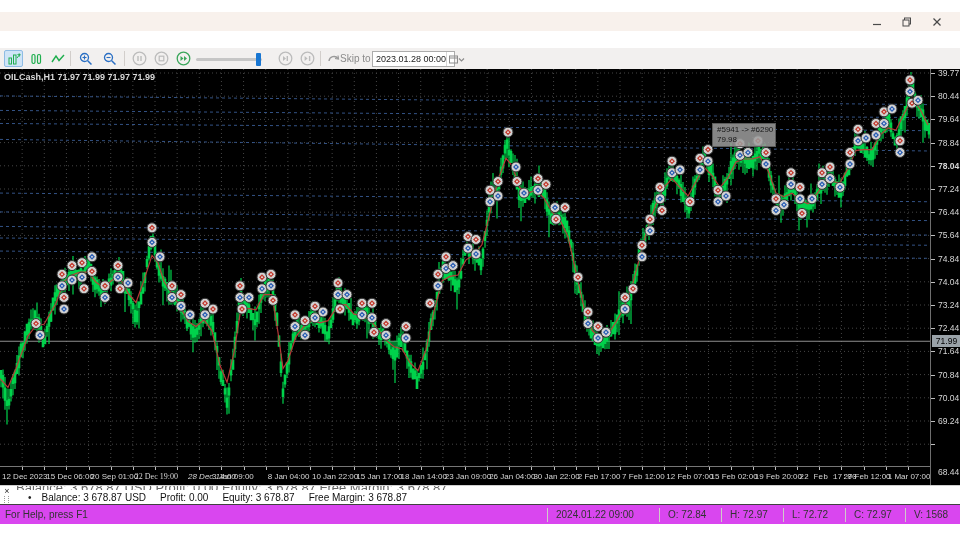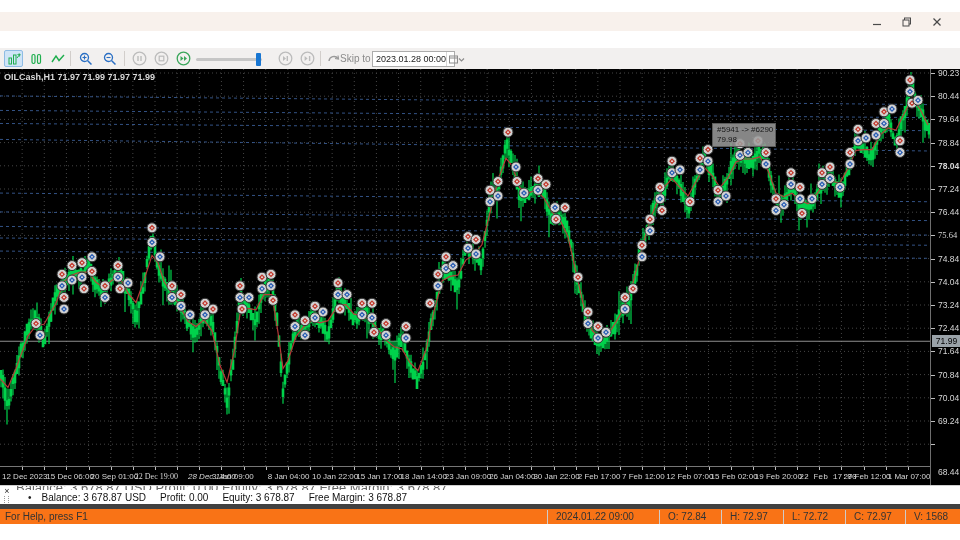--- a/index.html
+++ b/index.html
@@ -48,21 +48,21 @@
   #results-panel { position:absolute; top:485px; left:0; width:960px; height:19px; background:#ffffff; border-top:1px solid #cfcfcf; }
   #results-close { position:absolute; top:0px; left:2px; width:10px; height:10px; font-size:9px; line-height:10px; color:#333; text-align:center; }
   #results-grip { position:absolute; top:10px; left:4px; width:5px; height:7px; border-left:1px dotted #999; border-right:1px dotted #999; }
   #results-clip { position:absolute; top:0; left:16px; right:0; height:4px; overflow:hidden; }
   #results-clip span { display:inline-block; transform:translateY(-8px); font-size:13px; color:#666; }
   #results-row { position:absolute; top:4px; left:16px; right:0; height:15px; display:flex; align-items:center; font-size:10px; color:#111; }
   #results-row .bullet { margin:0 10px 0 12px; color:#222; }
   #results-row .seg { margin-right:14px; white-space:nowrap; }
 
   
-  #statusbar { position:absolute; top:504px; left:0; width:960px; height:20px; background:#f97316; border-top:5px solid #404040; display:flex; align-items:center; }
+  #statusbar { position:absolute; top:504px; left:0; width:960px; height:20px; background:#d946ef; border-top:1px solid #404040; display:flex; align-items:center; }
   #help-text { font-size:10px; color:#333; padding-left:5px; flex:1; }
   .sb-cell { border-left:1px solid #cfcbc8; height:14px; line-height:14px; font-size:10px; color:#333; padding-left:8px; white-space:nowrap; }
   svg { display:block; }
 </style>
 </head>
 <body>
 
 <div id="app">
 
   <div id="titlebar">
@@ -997,35 +997,35 @@
             <circle cx="918" cy="31.259999999999934" r="5" fill="#d2d2d2" stroke="#2f2f2f" stroke-width="1"></circle>
             <path d="M918 28.259999999999934 L921 31.259999999999934 L918 34.259999999999934 L915 31.259999999999934 Z" fill="#2d5fb3"></path>
             <circle cx="918" cy="31.259999999999934" r="0.9" fill="#eeeeee"></circle>
           </g>
         </g>
       </svg>
   </div>
 
   <div id="price-axis">
       <div class="p-tick" style="top: 4px;"></div>
-      <div class="p-label" style="top: -1px;">90.23</div>
+      <div class="p-label" style="top: -1px;">39.77</div>
       <div class="p-tick" style="top: 27.2px;"></div>
       <div class="p-label" style="top: 22.2px;">80.44</div>
       <div class="p-tick" style="top: 50.4px;"></div>
       <div class="p-label" style="top: 45.4px;">79.64</div>
       <div class="p-tick" style="top: 73.6px;"></div>
       <div class="p-label" style="top: 68.6px;">78.84</div>
       <div class="p-tick" style="top: 96.8px;"></div>
       <div class="p-label" style="top: 91.8px; font-weight: bold;">78.04</div>
       <div class="p-tick" style="top: 120px;"></div>
       <div class="p-label" style="top: 115px;">77.24</div>
       <div class="p-tick" style="top: 143.2px;"></div>
       <div class="p-label" style="top: 138.2px;">76.44</div>
       <div class="p-tick" style="top: 166.4px;"></div>
-      <div class="p-label" style="top: 161.4px; font-family: Liberation Serif, serif;">75.64</div>
+      <div class="p-label" style="top: 161.4px;">75.64</div>
       <div class="p-tick" style="top: 189.6px;"></div>
       <div class="p-label" style="top: 184.6px;">74.84</div>
       <div class="p-tick" style="top: 212.8px;"></div>
       <div class="p-label" style="top: 207.8px;">74.04</div>
       <div class="p-tick" style="top: 236px;"></div>
       <div class="p-label" style="top: 231px;">73.24</div>
       <div class="p-tick" style="top: 259.2px;"></div>
       <div class="p-label" style="top: 254.2px;">72.44</div>
       <div class="p-tick" style="top: 282.4px;"></div>
       <div class="p-label" style="top: 277.4px;">71.64</div>

